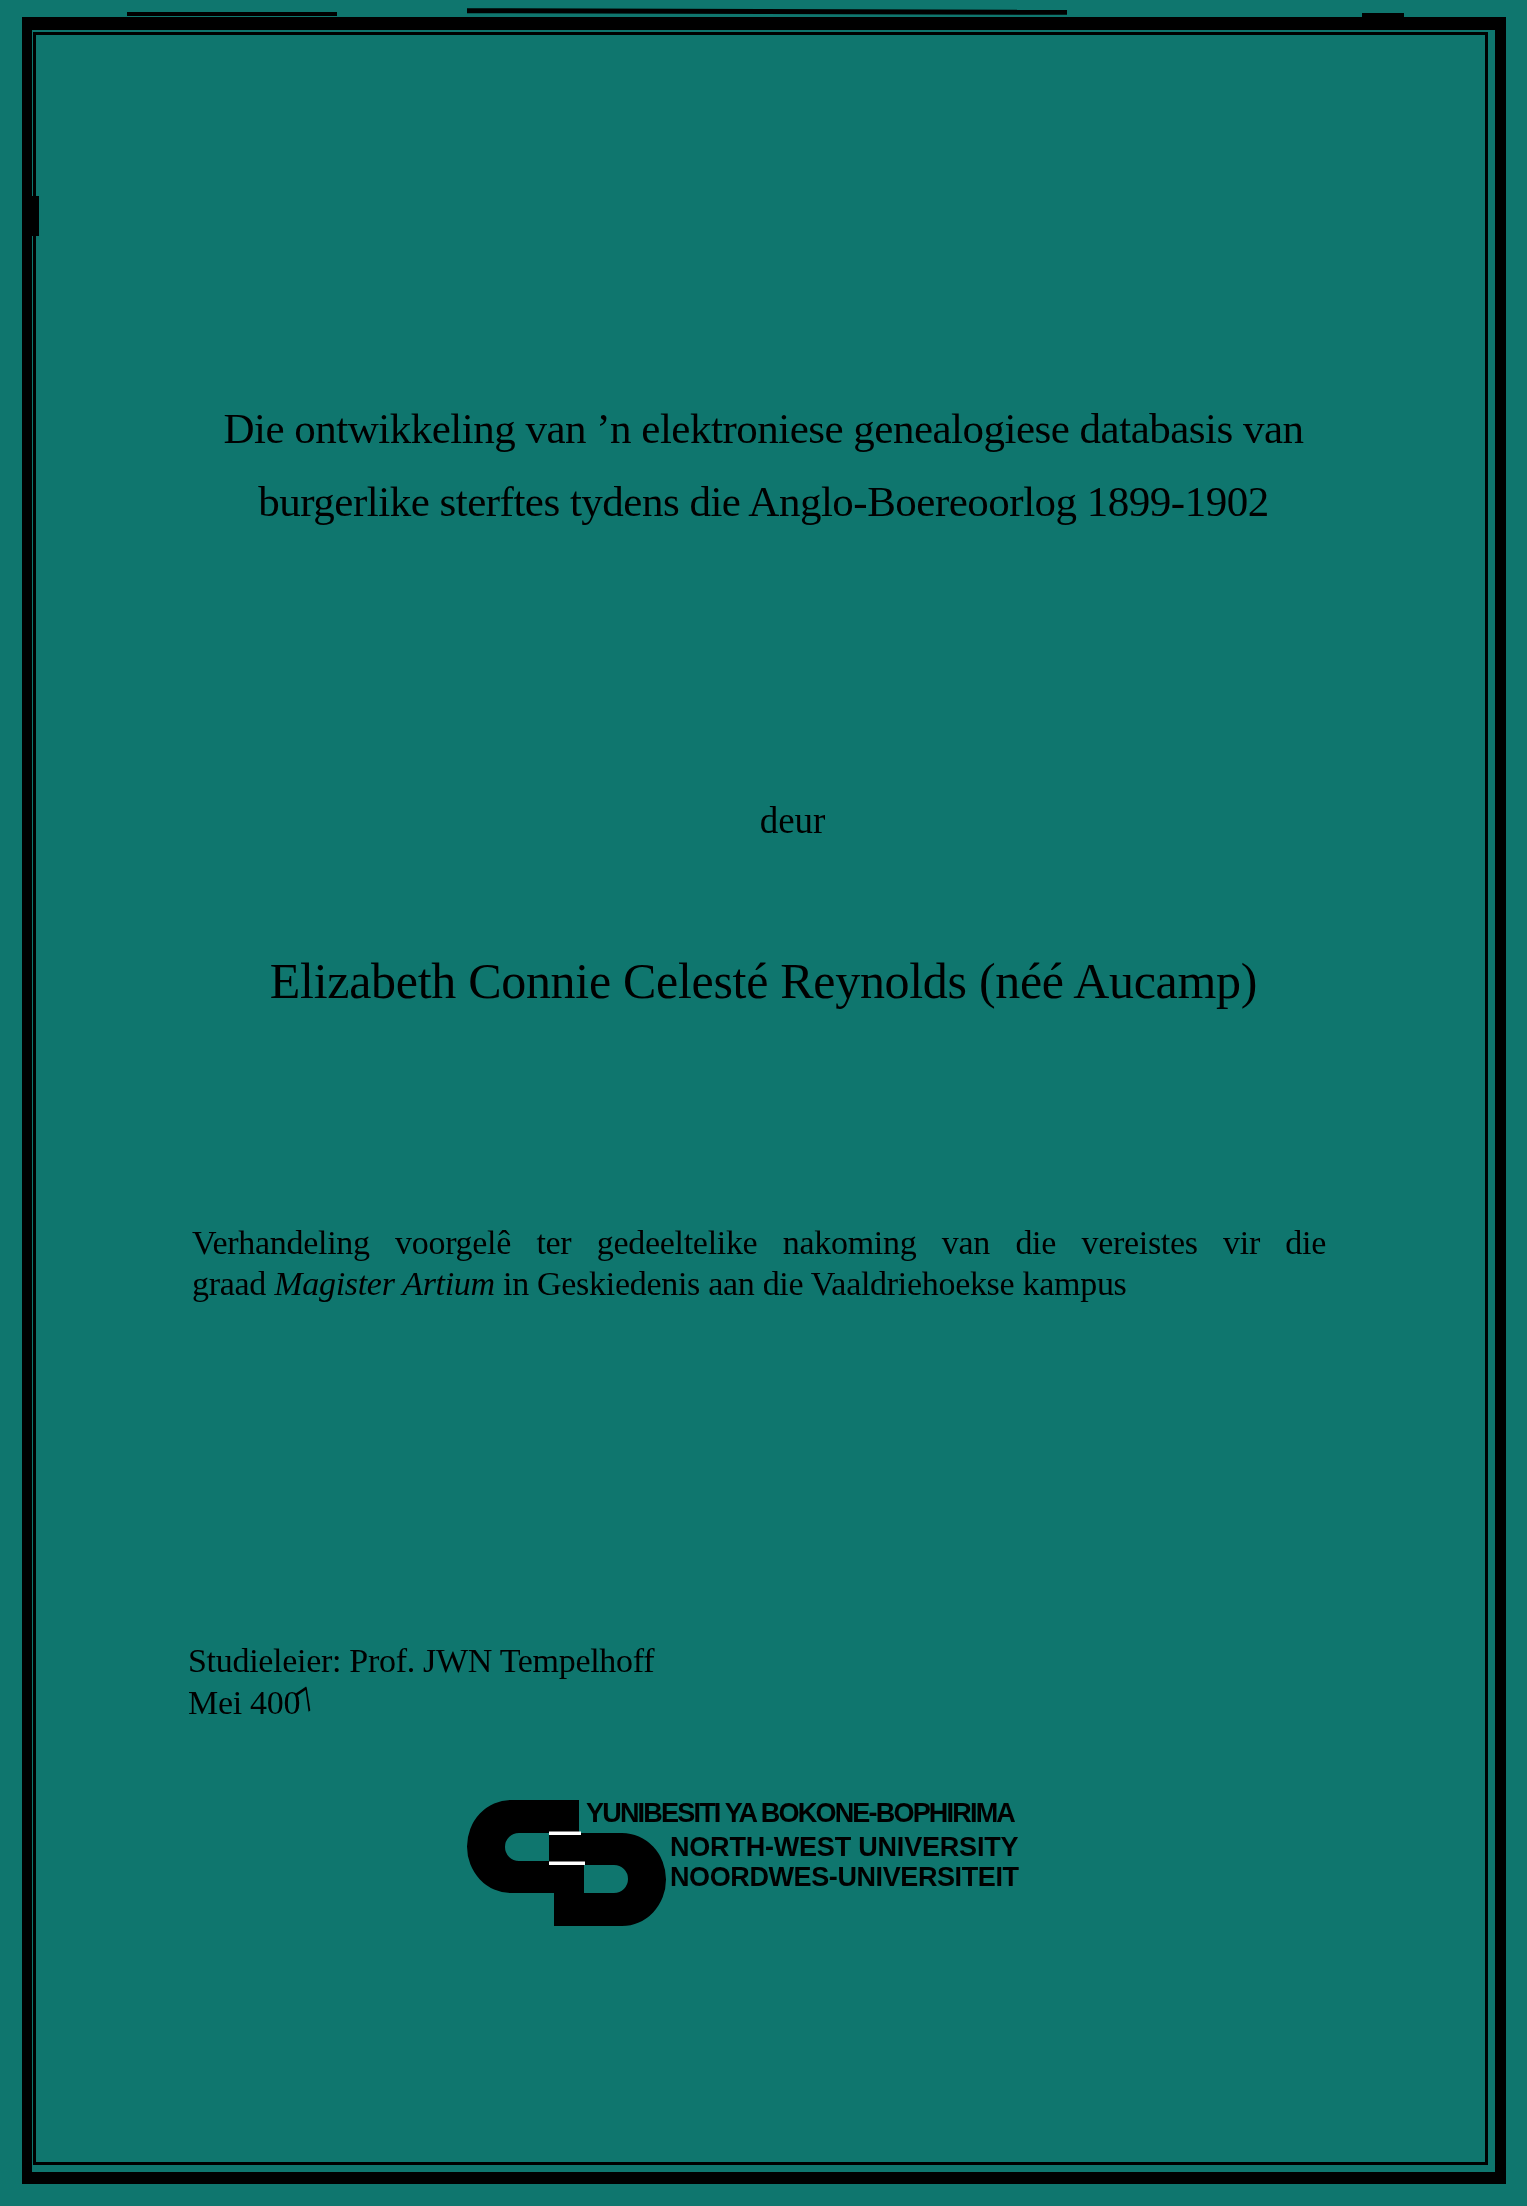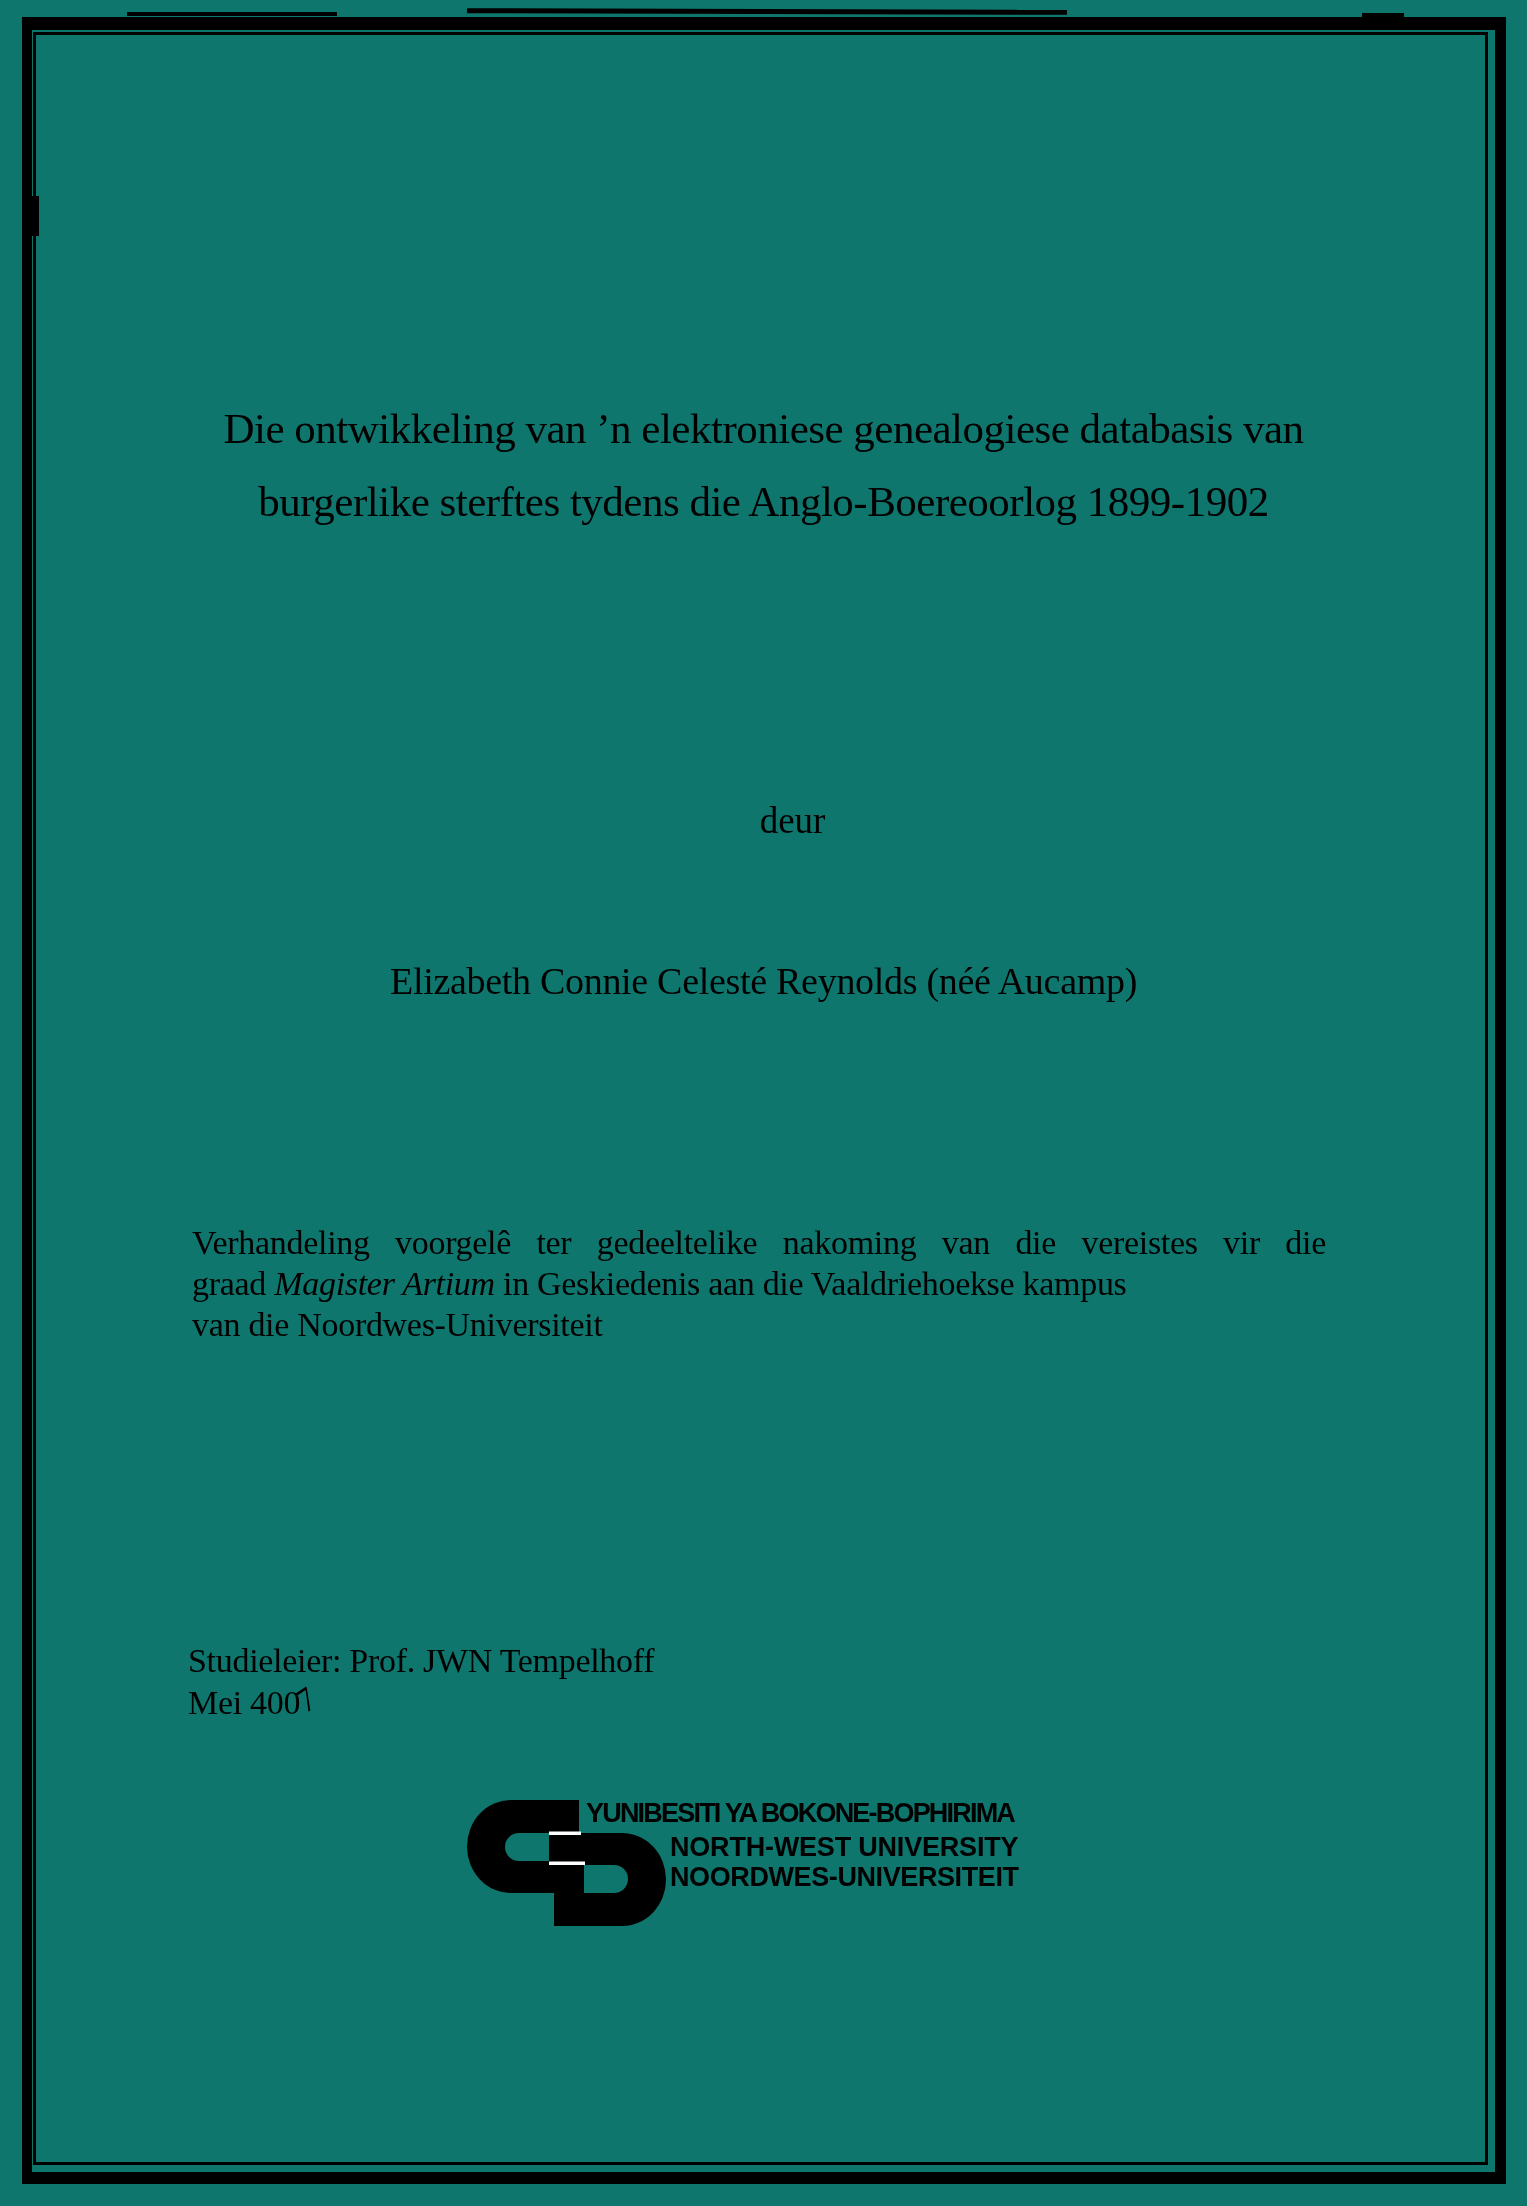--- a/index.html
+++ b/index.html
@@ -57,21 +57,21 @@
     width: 100%;
     text-align: center;
     font-size: 37px;
     line-height: 46px;
   }
   .author {
     position: absolute;
     left: 0;
     width: 100%;
     text-align: center;
-    font-size: 38px;
+    font-size: 50px;
     line-height: 46px;
     letter-spacing: -0.3px;
   }
   .statement {
     position: absolute;
     left: 192px;
     top: 1222px;
     width: 1134px;
     font-size: 34px;
     line-height: 41px;
@@ -137,21 +137,20 @@
   <div class="title-line" style="top:392px;">Die ontwikkeling van ’n elektroniese genealogiese databasis van</div>
   <div class="title-line" style="top:465px;">burgerlike sterftes tydens die Anglo-Boereoorlog 1899-1902</div>
 
   <div class="byline" style="top:798px;padding-left:29px;">deur</div>
 
   <div class="author" style="top:958px;">Elizabeth Connie Celesté Reynolds (néé Aucamp)</div>
 
   <div class="statement">
     <div class="justified">Verhandeling voorgelê ter gedeeltelike nakoming van die vereistes vir die</div>
     <div><span>graad </span><em>Magister Artium</em><span> in Geskiedenis aan die Vaaldriehoekse kampus</span></div>
-    <div>van die Noordwes-Universiteit</div>
   </div>
 
   <div class="supervisor-block">
     <div>Studieleier: Prof. JWN Tempelhoff</div>
     <div><span>Mei 400</span><span class="date-glyph">7</span></div>
   </div>
 
   <div class="logo-block">
     <svg class="logo-mark" width="199" height="126" viewBox="0 0 199 126" aria-hidden="true">
       <path id="nwu-link" fill="#000" d="M 44 0 H 112 V 33 H 52 A 14 14 0 0 0 38 47 A 14 14 0 0 0 52 61 H 117 V 93 H 44 A 44 46.5 0 0 1 44 0 Z"></path>

